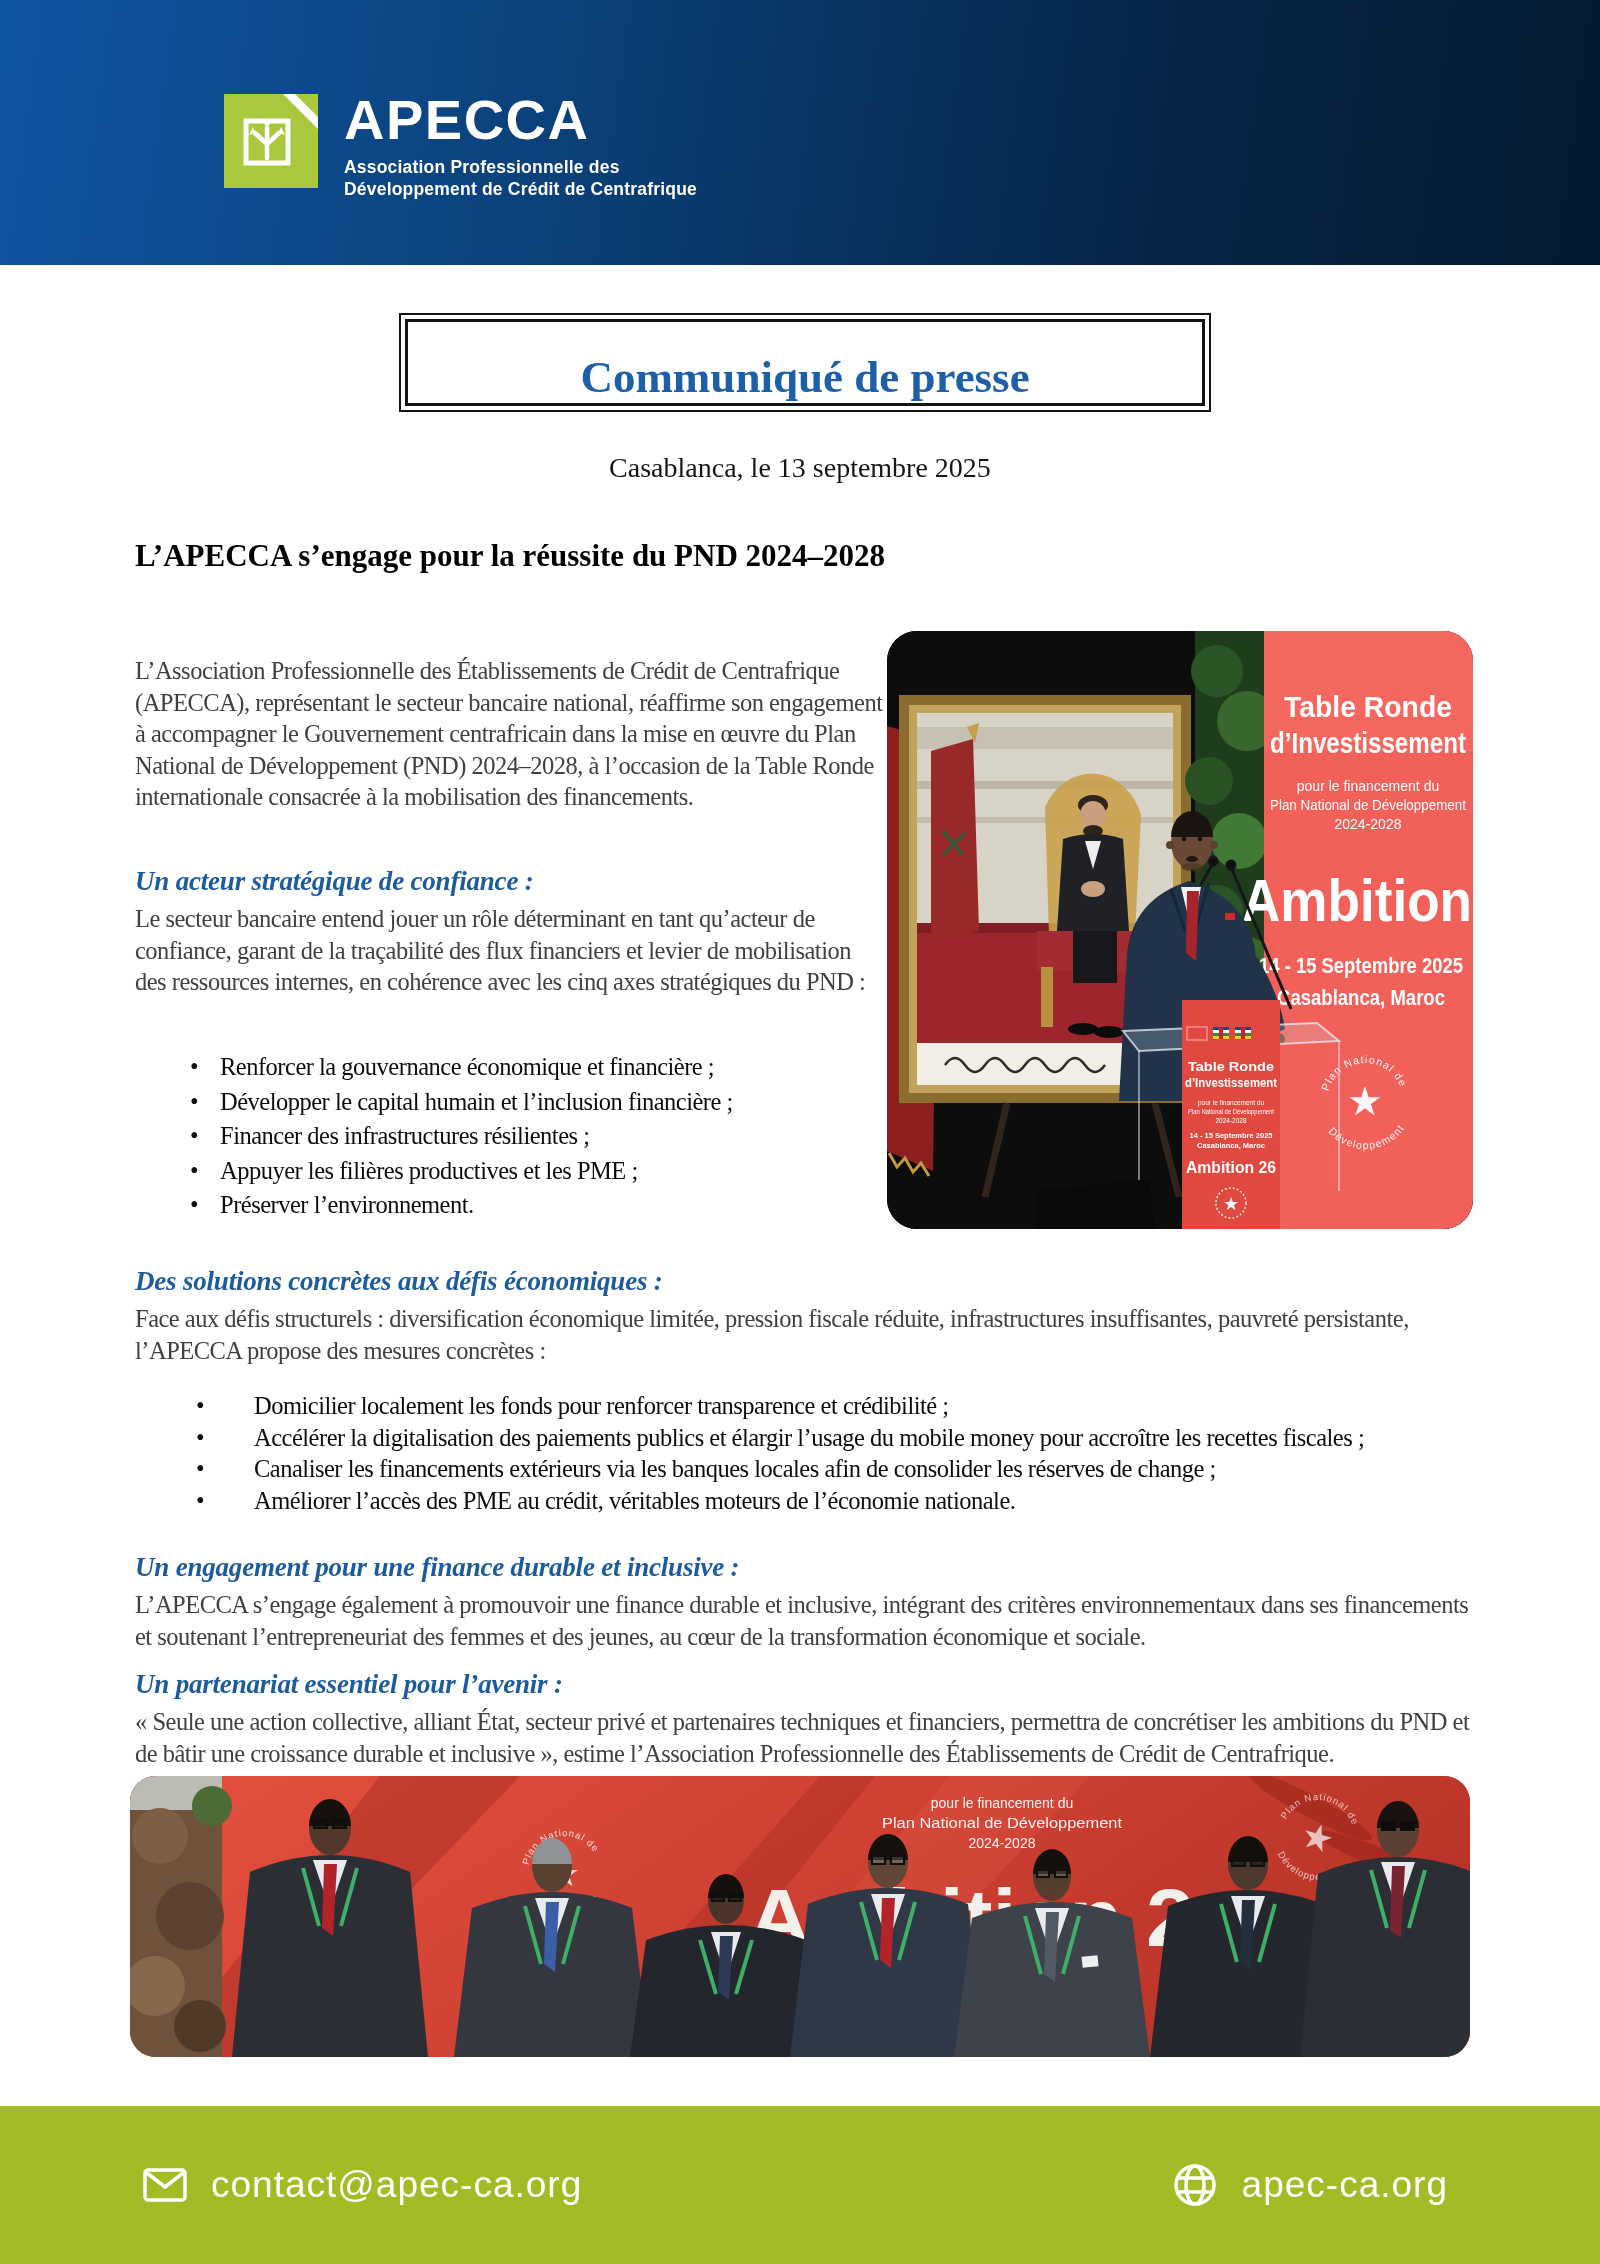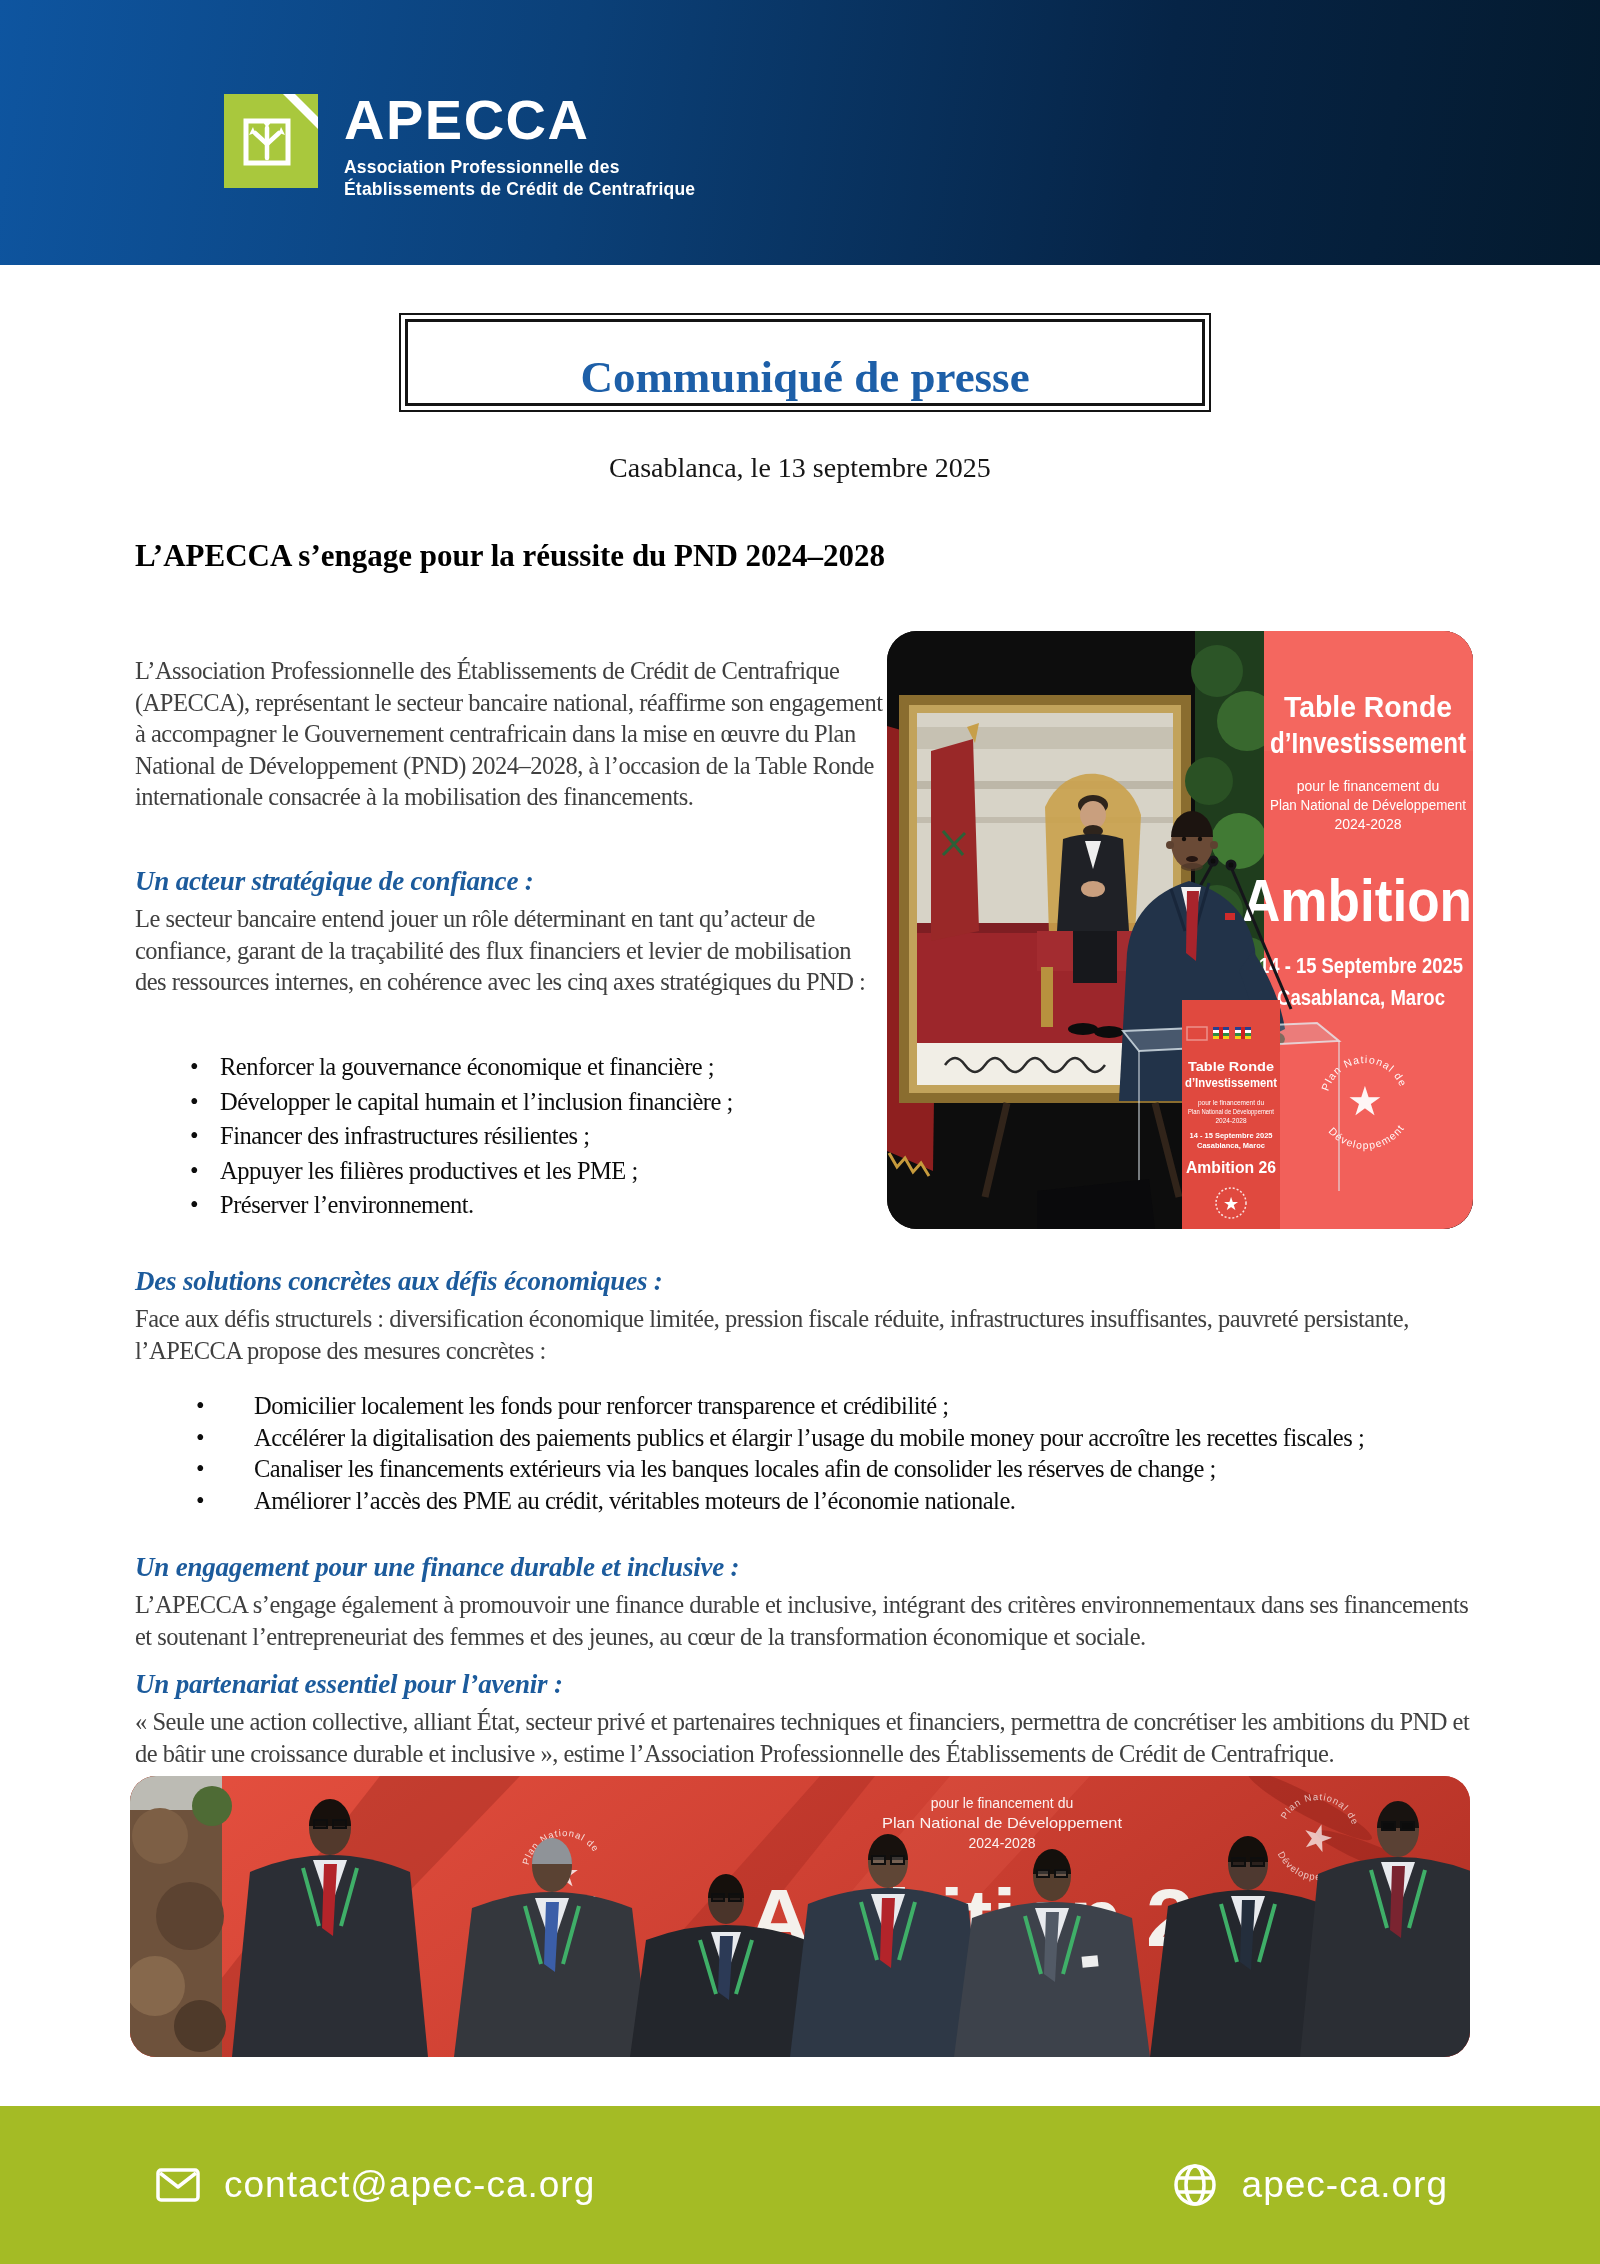--- a/index.html
+++ b/index.html
@@ -50,21 +50,21 @@
   .photo-bottom{position:absolute;left:130px;top:1776px;width:1340px;height:281px;
                 border-radius:26px;overflow:hidden;background:#c03830;}
   svg text{font-family:"Liberation Sans","DejaVu Sans",sans-serif;}
 
   
   .footer{position:absolute;left:0;top:2106px;width:1600px;height:158px;background:#a4bb25;
           display:flex;align-items:center;justify-content:space-between;
           padding:0 152px 0 143px;}
   .f-item{display:flex;align-items:center;gap:24px;color:#fff;
           font-family:"Liberation Sans","DejaVu Sans",sans-serif;
-          font-size:37px;letter-spacing:1px;margin-left:13px;}
+          font-size:37px;letter-spacing:1px;}
   .f-item svg{display:block;}
 </style>
 </head>
 <body>
 
 <div class="page">
 
   <div class="header">
     <div class="logo-row">
       <div class="logo-icon">
@@ -82,21 +82,21 @@
             <polygon points="31,39 25,41 29,33"></polygon>
             <polygon points="55,39 61,41 57,33"></polygon>
             <polygon points="43,34 39,28 47,28"></polygon>
           </g>
         </svg>
       </div>
       <div class="logo-text">
         <div class="logo-acronym">APECCA</div>
         <div class="logo-sub">
           <div>Association Professionnelle des</div>
-          <div>Établissements de Crédit de Centrafrique</div>
+          <div>Développement de Crédit de Centrafrique</div>
         </div>
       </div>
     </div>
   </div>
 
   <div class="press-box">
     <div class="press-box-inner">
       <div class="press-title">Communiqué de presse</div>
     </div>
   </div>

